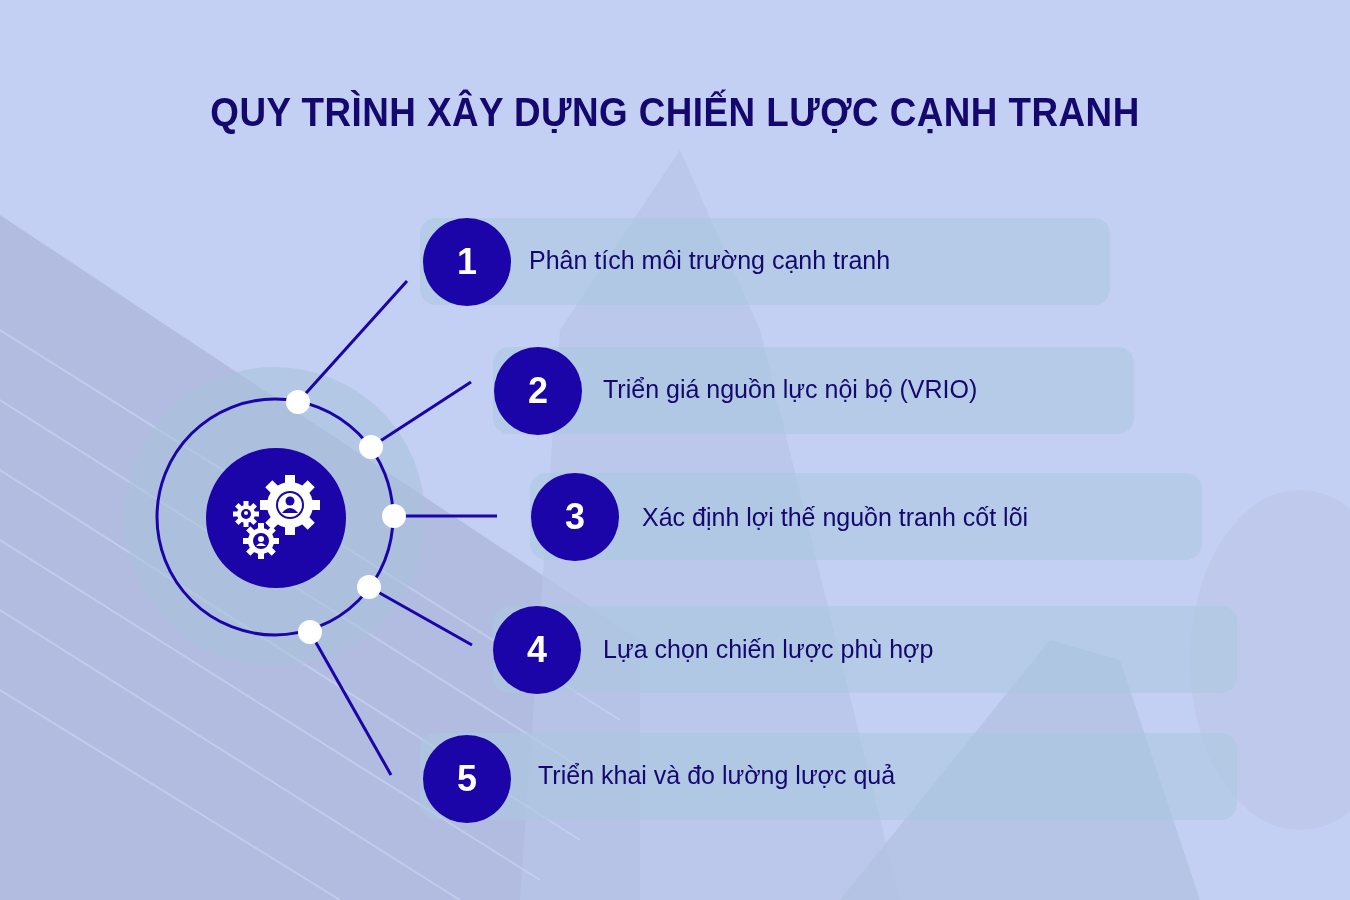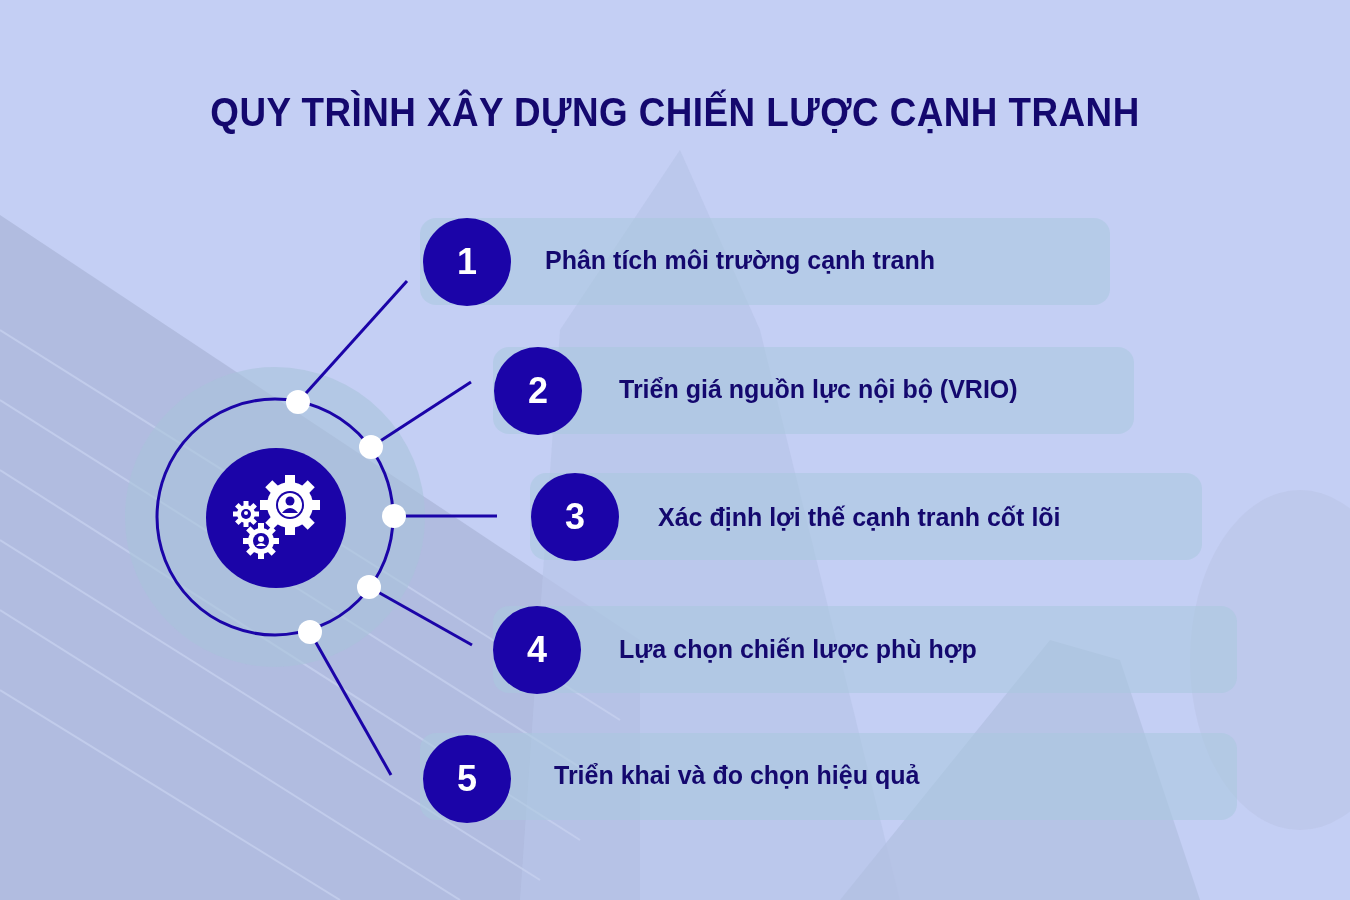--- a/index.html
+++ b/index.html
@@ -19,22 +19,22 @@
   .step-box {
     position: absolute; height: 87px; border-radius: 16px;
     background: rgba(170, 200, 222, 0.55);
   }
   .step-num {
     position: absolute; width: 88px; height: 88px; border-radius: 50%;
     background: #1b04a8; color: #ffffff; font-weight: bold; font-size: 36px;
     display: flex; align-items: center; justify-content: center;
   }
   .step-label {
-    position: absolute; font-weight: bold; font-size: 25px; color: #14086e;
-    white-space: nowrap; line-height: 30px; margin-left: 16px;
+    position: absolute; font-weight: normal; font-size: 25px; color: #14086e;
+    white-space: nowrap; line-height: 30px;
   }
 </style>
 </head>
 <body>
 
 <svg class="bg" width="1350" height="900" viewBox="0 0 1350 900">
   <polygon points="0,215 640,640 640,900 0,900" fill="#aeb9dc" opacity="0.85"></polygon>
   <polygon points="520,900 560,330 680,150 760,330 900,900" fill="#b8c4e8" opacity="0.7"></polygon>
   <polygon points="840,900 1050,640 1120,660 1200,900" fill="#b3c1e2" opacity="0.8"></polygon>
   <g stroke="#c9d3f0" stroke-width="2" opacity="0.7">
@@ -139,16 +139,16 @@
     </div>
   <div class="step-num" style="left:493px; top:606px;">
       <span>4</span>
     </div>
   <div class="step-num" style="left:423px; top:735px;">
       <span>5</span>
     </div>
 
   <div class="step-label" style="left:529px; top:245px;">Phân tích môi trường cạnh tranh</div>
   <div class="step-label" style="left:603px; top:374px;">Triển giá nguồn lực nội bộ (VRIO)</div>
-  <div class="step-label" style="left:642px; top:502px;">Xác định lợi thế cạnh tranh cốt lõi</div>
+  <div class="step-label" style="left:642px; top:502px;">Xác định lợi thế nguồn tranh cốt lõi</div>
   <div class="step-label" style="left:603px; top:634px;">Lựa chọn chiến lược phù hợp</div>
-  <div class="step-label" style="left:538px; top:760px;">Triển khai và đo chọn hiệu quả</div>
+  <div class="step-label" style="left:538px; top:760px;">Triển khai và đo lường lược quả</div>
 </div>
 
 </body></html>

